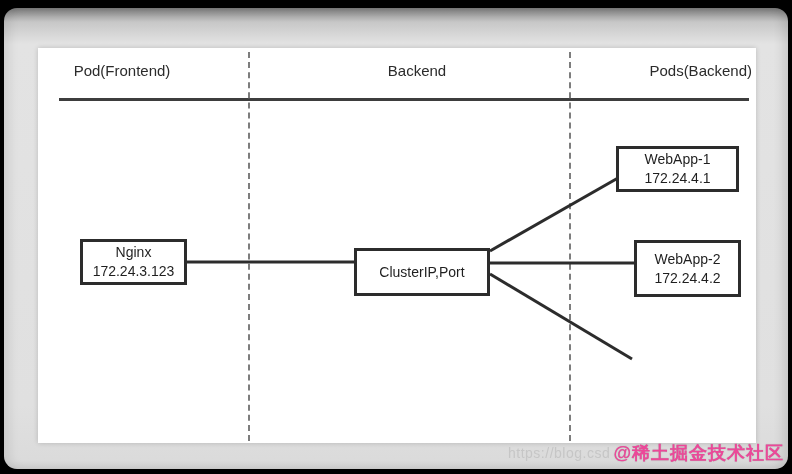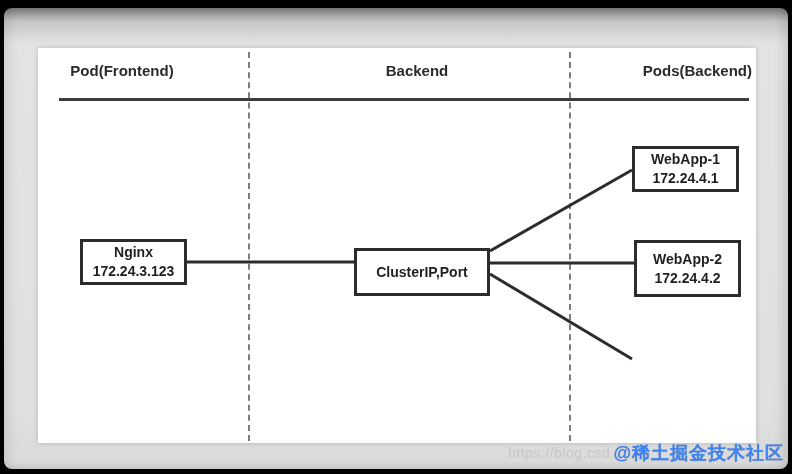--- a/index.html
+++ b/index.html
@@ -12,24 +12,23 @@
   .stage {
     position: relative;
     width: 792px;
     height: 474px;
     background: #000;
   }
   .card {
     position: absolute;
     left: 4px; top: 8px;
     width: 784px; height: 461px;
-    border-radius: 8px;
+    border-radius: 13px;
     background: linear-gradient(180deg, #7f7f7f 0px, #c7c7c7 14px, #e3e3e3 36px, #e0e0e0 86%, #dadada 100%);
     box-shadow: inset -6px 0 10px rgba(0,0,0,0.10), inset 6px 0 10px rgba(0,0,0,0.08);
-    font-weight: bold;
   }
   .panel {
     position: absolute;
     left: 34px; top: 40px;
     width: 718px; height: 395px;
     background: #ffffff;
     box-shadow: 0 0 5px rgba(0,0,0,0.18);
   }
   .col-header {
     position: absolute;
@@ -76,38 +75,38 @@
     font-size: 14px;
     line-height: 1.35;
     color: #1f1f1f;
     text-align: center;
     white-space: nowrap;
   }
   .node .node-title    { display: block; }
   .node .node-subtitle { display: block; }
   .node.nginx    { left: 42px;  top: 191px; width: 107px; height: 46px; }
   .node.service  { left: 316px; top: 190px; width: 136px; height: 48px; margin-top: 10px; }
-  .node.webapp1  { left: 594px; top: 98px;  width: 107px; height: 46px; }
+  .node.webapp1  { left: 578px; top: 98px;  width: 123px; height: 46px; }
   .node.webapp2  { left: 596px; top: 192px; width: 107px; height: 57px; }
   .node.webapp3  { left: 594px; top: 287px; width: 107px; height: 46px; }
   .watermark-url {
     position: absolute;
     left: 508px; top: 445px;
     font-size: 14px;
     color: #c6c6c6;
     letter-spacing: 0.5px;
     white-space: nowrap;
     z-index: 2;
   }
   .watermark-community {
     position: absolute;
     right: 8px; top: 441px;
     font-size: 18px;
     font-weight: bold;
-    color: #3b82f6;
+    color: #ec4899;
     letter-spacing: 1px;
     white-space: nowrap;
     z-index: 3;
     text-shadow: 0 0 1px rgba(120,120,120,0.6);
   }
 </style>
 </head>
 <body>
 
 <div class="stage">

